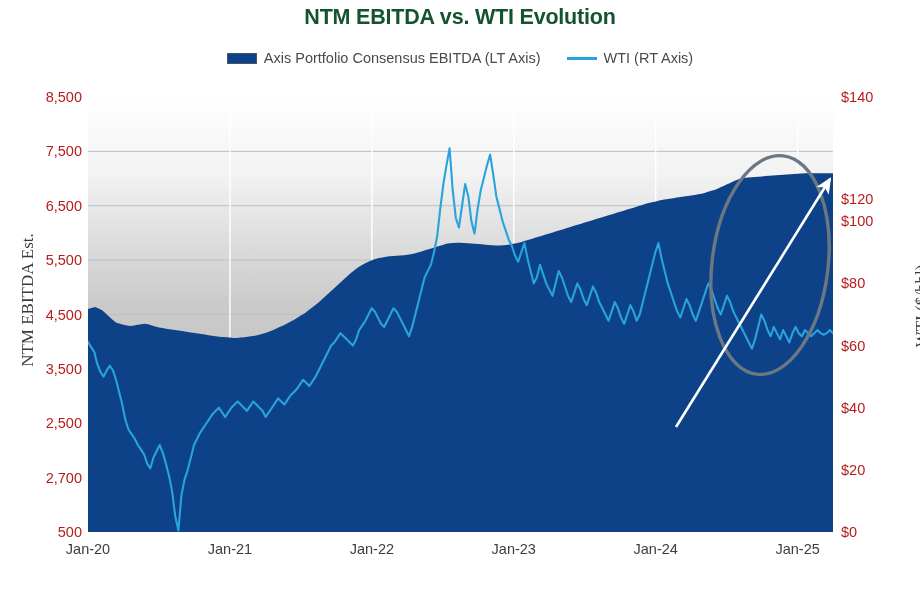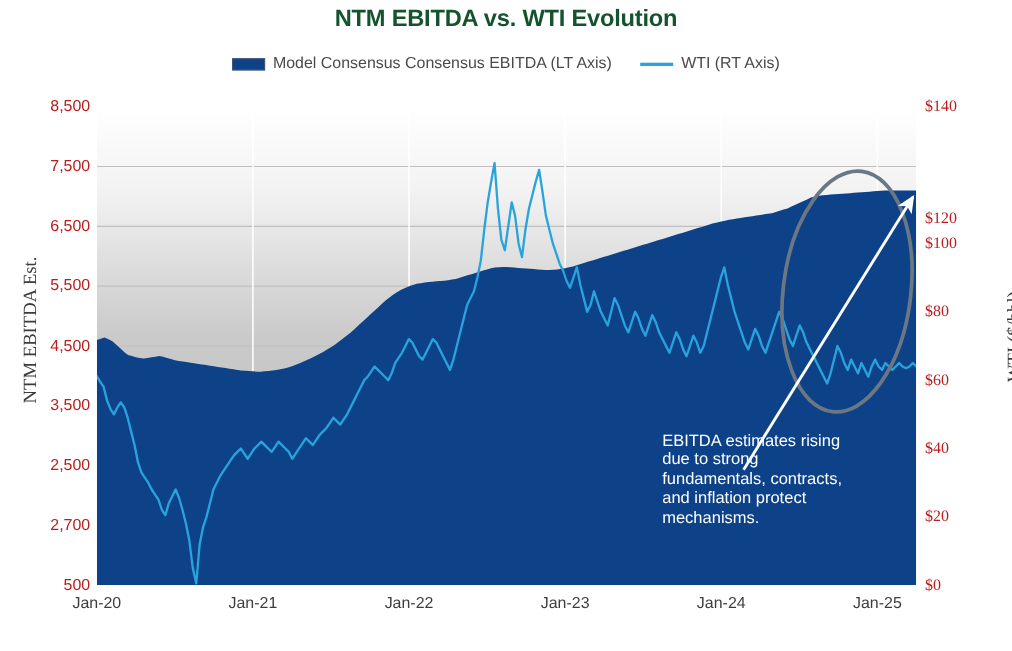--- a/index.html
+++ b/index.html
@@ -79,21 +79,21 @@
   #y-left-ticks  { left: 10px;  top: 97px; width: 72px; height: 435px; }
   #y-right-ticks { left: 841px; top: 97px; width: 62px; height: 435px; }
   .ytick {
     position: absolute;
     font-size: 14.5px;
     color: #b91c1c;
     white-space: nowrap;
     line-height: 1;
   }
   #y-left-ticks .ytick  { right: 0; text-align: right; }
-  #y-right-ticks .ytick { left: 0;  text-align: center; font-family: Liberation Serif, serif; }
+  #y-right-ticks .ytick { left: 0;  text-align: center; }
 
   #x-ticks { position: absolute; left: 88px; top: 541px; width: 745px; height: 24px; }
   .xtick {
     position: absolute;
     font-size: 14.5px;
     color: #3d3d3d;
     white-space: nowrap;
     transform: translateX(-50%);
   }
   
@@ -117,21 +117,21 @@
 </head>
 <body>
 
 <div id="chart-root">
 
   <div id="chart-title">NTM EBITDA vs. WTI Evolution</div>
 
   <div id="legend">
     <div class="legend-item">
       <span class="swatch-area"></span>
-      <span>Model Consensus Consensus EBITDA (LT Axis)</span>
+      <span>Axis Portfolio Consensus EBITDA (LT Axis)</span>
     </div>
     <div class="legend-item">
       <span class="swatch-line"></span>
       <span>WTI (RT Axis)</span>
     </div>
   </div>
 
   <div id="y-left-title">NTM EBITDA Est.</div>
   <div id="y-right-title">WTI ($/bbl)</div>
 
@@ -195,15 +195,14 @@
           <line x1="567.69" x2="567.69" y1="0" y2="435" stroke="#ffffff" stroke-width="1.4"></line>
           <line x1="709.6125" x2="709.6125" y1="0" y2="435" stroke="#ffffff" stroke-width="1.4"></line>
         </g>
       <path id="area-path" fill="#0d4289" stroke="none" d="M0.00,212.06 L3.55,210.97 L7.10,209.89 L10.64,211.52 L14.19,213.15 L17.74,216.41 L21.29,219.68 L24.83,222.94 L28.38,225.66 L31.93,226.74 L35.48,227.83 L39.02,228.38 L42.57,228.92 L46.12,228.38 L49.67,227.83 L53.21,227.29 L56.76,226.74 L60.31,227.29 L63.86,228.38 L67.40,229.46 L70.95,230.55 L74.50,231.09 L78.05,231.64 L81.60,232.18 L85.14,232.72 L88.69,233.27 L92.24,233.81 L95.79,234.36 L99.33,234.90 L102.88,235.44 L106.43,235.99 L109.98,236.53 L113.52,237.07 L117.07,237.62 L120.62,238.16 L124.17,238.71 L127.71,239.25 L131.26,239.79 L134.81,240.07 L138.36,240.34 L141.90,240.61 L145.45,240.88 L149.00,240.88 L152.55,240.61 L156.10,240.34 L159.64,239.79 L163.19,239.25 L166.74,238.71 L170.29,237.89 L173.83,237.07 L177.38,235.99 L180.93,234.63 L184.48,233.27 L188.02,231.64 L191.57,230.01 L195.12,228.38 L198.67,226.74 L202.21,224.84 L205.76,222.94 L209.31,220.76 L212.86,218.59 L216.40,216.41 L219.95,213.69 L223.50,210.97 L227.05,208.26 L230.60,205.54 L234.14,202.27 L237.69,199.01 L241.24,195.75 L244.79,192.49 L248.33,189.23 L251.88,185.96 L255.43,182.70 L258.98,179.44 L262.52,176.18 L266.07,173.46 L269.62,170.74 L273.17,168.56 L276.71,166.39 L280.26,164.76 L283.81,163.13 L287.36,162.04 L290.90,160.95 L294.45,160.41 L298.00,159.86 L301.55,159.32 L305.10,159.05 L308.64,158.77 L312.19,158.50 L315.74,158.23 L319.29,157.69 L322.83,157.14 L326.38,156.60 L329.93,155.51 L333.48,154.43 L337.02,153.34 L340.57,152.25 L344.12,151.16 L347.67,150.07 L351.21,148.99 L354.76,147.90 L358.31,146.81 L361.86,146.27 L365.40,146.00 L368.95,145.72 L372.50,145.72 L376.05,146.00 L379.60,146.27 L383.14,146.54 L386.69,146.81 L390.24,147.08 L393.79,147.36 L397.33,147.63 L400.88,147.90 L404.43,148.17 L407.98,148.44 L411.52,148.44 L415.07,148.17 L418.62,147.90 L422.17,147.36 L425.71,146.81 L429.26,146.00 L432.81,145.18 L436.36,144.09 L439.90,143.01 L443.45,141.92 L447.00,140.83 L450.55,139.74 L454.10,138.66 L457.64,137.57 L461.19,136.48 L464.74,135.39 L468.29,134.31 L471.83,133.22 L475.38,132.13 L478.93,131.04 L482.48,129.96 L486.02,128.87 L489.57,127.78 L493.12,126.69 L496.67,125.61 L500.21,124.52 L503.76,123.43 L507.31,122.34 L510.86,121.26 L514.40,120.17 L517.95,119.08 L521.50,117.99 L525.05,116.91 L528.60,115.82 L532.14,114.73 L535.69,113.64 L539.24,112.56 L542.79,111.47 L546.33,110.38 L549.88,109.29 L553.43,108.21 L556.98,107.12 L560.52,106.03 L564.07,105.22 L567.62,104.40 L571.17,103.58 L574.71,102.77 L578.26,102.22 L581.81,101.68 L585.36,101.14 L588.90,100.59 L592.45,100.05 L596.00,99.51 L599.55,98.96 L603.10,98.42 L606.64,97.88 L610.19,97.33 L613.74,96.79 L617.29,95.70 L620.83,94.61 L624.38,93.52 L627.93,92.44 L631.48,90.81 L635.02,89.17 L638.57,87.54 L642.12,85.91 L645.67,84.28 L649.21,82.65 L652.76,81.56 L656.31,81.02 L659.86,80.48 L663.40,80.20 L666.95,79.93 L670.50,79.66 L674.05,79.39 L677.60,79.12 L681.14,78.84 L684.69,78.57 L688.24,78.30 L691.79,78.03 L695.33,77.76 L698.88,77.48 L702.43,77.21 L705.98,76.94 L709.52,76.67 L713.07,76.40 L716.62,76.13 L720.17,76.13 L723.71,76.13 L727.26,76.13 L730.81,76.13 L734.36,76.13 L737.90,76.13 L741.45,76.13 L745.00,76.13 L745,435 L0,435 Z"></path>
       <path id="line-path" fill="none" stroke="#29a3dc" stroke-width="2.1" stroke-linejoin="round" stroke-linecap="round" d="M0.00,244.84 L3.12,250.13 L6.23,254.79 L9.35,267.21 L12.47,274.98 L15.59,279.64 L18.70,273.43 L21.82,268.77 L24.94,273.43 L28.05,282.75 L31.17,295.18 L34.29,307.61 L37.41,323.14 L40.52,332.46 L43.64,337.13 L46.76,341.79 L49.87,348.00 L52.99,352.66 L56.11,357.32 L59.23,366.64 L62.34,371.30 L65.46,360.43 L68.58,354.21 L71.69,348.00 L74.81,355.77 L77.93,366.64 L81.05,379.07 L84.16,394.61 L87.28,419.46 L90.40,433.45 L93.51,397.71 L96.63,382.18 L99.75,372.86 L102.87,360.43 L105.98,348.00 L109.10,341.79 L112.22,335.57 L115.33,330.91 L118.45,326.25 L121.57,321.59 L124.69,316.93 L127.80,313.82 L130.92,310.71 L134.04,315.38 L137.15,320.04 L140.27,315.38 L143.39,310.71 L146.51,307.61 L149.62,304.50 L152.74,307.61 L155.86,310.71 L158.97,313.82 L162.09,309.16 L165.21,304.50 L168.33,307.61 L171.44,310.71 L174.56,313.82 L177.68,320.04 L180.79,315.38 L183.91,310.71 L187.03,306.05 L190.15,301.39 L193.26,304.50 L196.38,307.61 L199.50,302.95 L202.62,298.29 L205.73,295.18 L208.85,292.07 L211.97,287.41 L215.08,282.75 L218.20,285.86 L221.32,288.96 L224.44,284.30 L227.55,279.64 L230.67,273.43 L233.79,267.21 L236.90,261.00 L240.02,254.79 L243.14,248.57 L246.26,245.46 L249.37,240.80 L252.49,236.14 L255.61,239.25 L258.72,242.36 L261.84,245.46 L264.96,248.57 L268.08,242.36 L271.19,233.04 L274.31,228.38 L277.43,223.71 L280.54,217.50 L283.66,211.29 L286.78,214.39 L289.90,220.61 L293.01,226.82 L296.13,229.93 L299.25,223.71 L302.36,217.50 L305.48,211.29 L308.60,214.39 L311.72,220.61 L314.83,226.82 L317.95,233.04 L321.07,239.25 L324.18,229.93 L327.30,217.50 L330.42,205.07 L333.54,192.64 L336.65,180.21 L339.77,174.00 L342.89,167.79 L346.00,155.36 L349.12,139.82 L352.24,111.86 L355.36,87.00 L358.47,68.36 L361.59,51.27 L364.71,93.21 L367.82,121.18 L370.94,130.50 L374.06,108.75 L377.18,87.00 L380.29,99.43 L383.41,124.29 L386.53,136.71 L389.64,111.86 L392.76,93.21 L395.88,80.79 L399.00,68.36 L402.11,57.48 L405.23,77.68 L408.35,99.43 L411.46,111.86 L414.58,124.29 L417.70,133.61 L420.82,142.93 L423.93,149.14 L427.05,158.46 L430.17,164.68 L433.28,155.36 L436.40,146.04 L439.52,161.57 L442.64,174.00 L445.75,186.43 L448.87,180.21 L451.99,167.79 L455.10,177.11 L458.22,186.43 L461.34,192.64 L464.46,198.86 L467.57,186.43 L470.69,174.00 L473.81,180.21 L476.92,189.54 L480.04,198.86 L483.16,205.07 L486.28,195.75 L489.39,186.43 L492.51,192.64 L495.63,201.96 L498.74,208.18 L501.86,198.86 L504.98,189.54 L508.10,195.75 L511.21,205.07 L514.33,211.29 L517.45,217.50 L520.56,223.71 L523.68,214.39 L526.80,205.07 L529.92,211.29 L533.03,220.61 L536.15,226.82 L539.27,217.50 L542.38,208.18 L545.50,214.39 L548.62,223.71 L551.74,217.50 L554.85,205.07 L557.97,192.64 L561.09,180.21 L564.21,167.79 L567.32,155.36 L570.44,146.04 L573.56,161.57 L576.67,174.00 L579.79,186.43 L582.91,195.75 L586.03,205.07 L589.14,214.39 L592.26,220.61 L595.38,211.29 L598.49,201.96 L601.61,208.18 L604.73,217.50 L607.85,223.71 L610.96,214.39 L614.08,205.07 L617.20,195.75 L620.31,186.43 L623.43,192.64 L626.55,201.96 L629.67,211.29 L632.78,217.50 L635.90,208.18 L639.02,198.86 L642.13,205.07 L645.25,214.39 L648.37,220.61 L651.49,226.82 L654.60,233.04 L657.72,239.25 L660.84,245.46 L663.95,251.68 L667.07,242.36 L670.19,229.93 L673.31,217.50 L676.42,223.71 L679.54,233.04 L682.66,239.25 L685.77,229.93 L688.89,236.14 L692.01,242.36 L695.13,233.04 L698.24,239.25 L701.36,245.46 L704.48,236.14 L707.59,229.93 L710.71,236.14 L713.83,239.25 L716.95,233.04 L720.06,236.14 L723.18,239.25 L726.30,236.14 L729.41,233.04 L732.53,236.14 L735.65,237.70 L738.77,236.14 L741.88,233.04 L745.00,236.14"></path>
       <ellipse id="highlight-ellipse" cx="682" cy="168" rx="58" ry="110" transform="rotate(7 682 168)" fill="none" stroke="#6b7782" stroke-width="3.4"></ellipse>
       <line id="trend-arrow" x1="588" y1="330" x2="742" y2="82" stroke="#ffffff" stroke-width="2.6" marker-end="url(#arrowHead)"></line>
     </svg>
   </div>
 
-  <div id="annotation">EBITDA estimates rising due to strong fundamentals, contracts, and inflation protect mechanisms.</div>
 
 </div>
 
 </body></html>

